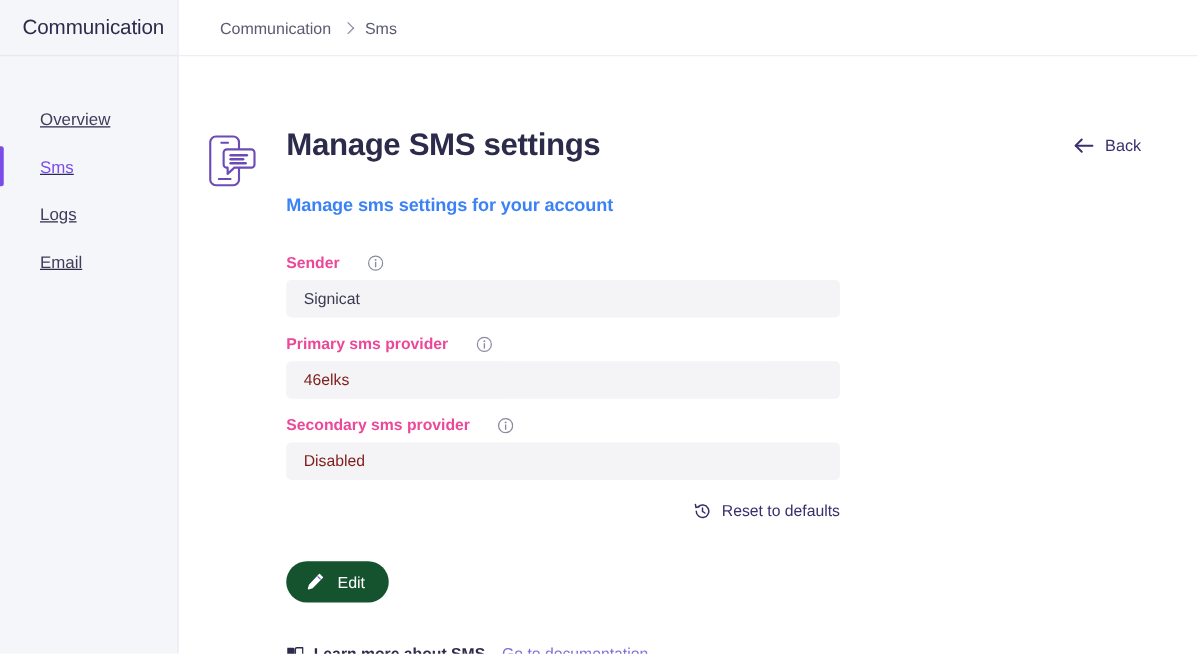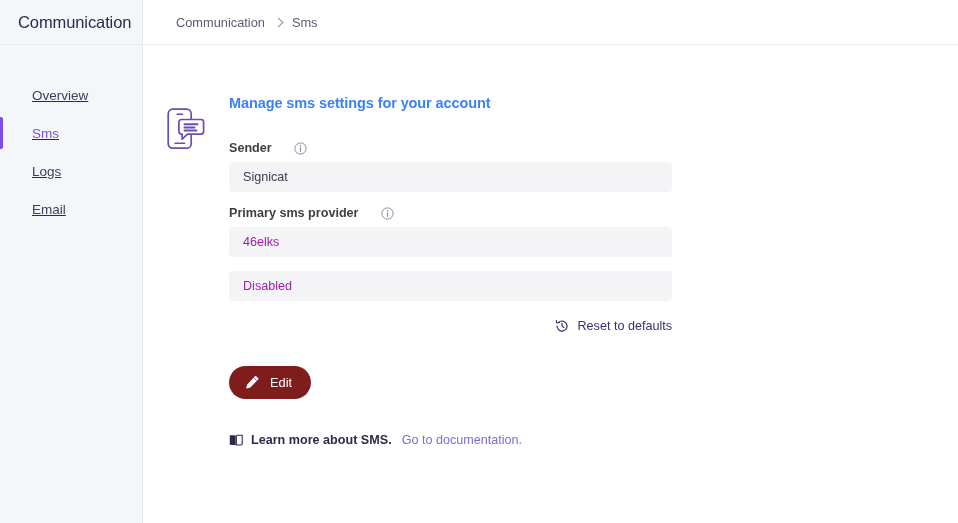--- a/index.html
+++ b/index.html
@@ -196,21 +196,21 @@
   }
 
   .field { margin-bottom: 0; }
 
   .field-label {
     display: flex;
     align-items: center;
     gap: 22px;
     font-size: 12.6px;
     font-weight: 700;
-    color: #404040;
+    color: #ec4899;
     margin-bottom: 7px;
   }
 
   .info-icon {
     display: inline-flex;
     width: 13px;
     height: 13px;
     flex: 0 0 13px;
     align-items: center;
     justify-content: center;
@@ -222,21 +222,21 @@
     background: #F4F4F6;
     border-radius: 4px;
     display: flex;
     align-items: center;
     padding: 0 14px;
     font-size: 12.6px;
     color: #3A3A52;
     margin-bottom: 14px;
   }
 
-  .input-box.placeholder { color: #a21caf; }
+  .input-box.placeholder { color: #7f1d1d; }
 
   .reset-row {
     max-width: 443px;
     display: flex;
     justify-content: flex-end;
     margin-top: 18px;
   }
 
   .reset-link {
     display: flex;
@@ -248,21 +248,21 @@
     background: none;
     border: none;
     font-family: inherit;
   }
 
   .edit-btn {
     margin-top: 33px;
     height: 33px;
     padding: 0 19px 0 16px;
     border-radius: 17px;
-    background: #7f1d1d;
+    background: #14532d;
     color: #ffffff;
     border: none;
     display: inline-flex;
     align-items: center;
     gap: 10px;
     font-size: 12.8px;
     font-weight: 400;
     cursor: pointer;
     font-family: inherit;
   }
@@ -331,20 +331,30 @@
             <line x1="9" y1="36.2" x2="18.5" y2="36.2" stroke="#6B4BB5" stroke-width="1.5" stroke-linecap="round"></line>
             <path d="M15.5 12.5 H35 a2.6 2.6 0 0 1 2.6 2.6 V24.5 a2.6 2.6 0 0 1 -2.6 2.6 H21.5 l-5.4 5.0 v-5.0 h-0.6 a2.6 2.6 0 0 1 -2.6 -2.6 V15.1 a2.6 2.6 0 0 1 2.6 -2.6 z" fill="#ffffff" stroke="#6B4BB5" stroke-width="1.7" stroke-linejoin="round"></path>
             <line x1="18.5" y1="17.2" x2="31.5" y2="17.2" stroke="#6B4BB5" stroke-width="2" stroke-linecap="round"></line>
             <line x1="18.5" y1="20.4" x2="28.5" y2="20.4" stroke="#6B4BB5" stroke-width="2" stroke-linecap="round"></line>
             <line x1="18.5" y1="23.6" x2="30.5" y2="23.6" stroke="#6B4BB5" stroke-width="2" stroke-linecap="round"></line>
           </svg>
         </div>
 
         <div class="hero-body">
 
+          <div class="title-row">
+            <h1 class="page-title">Manage SMS settings</h1>
+            <button class="back-btn">
+              <svg width="16" height="13" viewBox="0 0 16 13" fill="none">
+                <path d="M15 6.5 H1.6" stroke="#3B2E6E" stroke-width="1.6" stroke-linecap="round"></path>
+                <path d="M6.4 1.6 L1.5 6.5 L6.4 11.4" stroke="#3B2E6E" stroke-width="1.6" stroke-linecap="round" stroke-linejoin="round"></path>
+              </svg>
+              <span>Back</span>
+            </button>
+          </div>
 
           <div class="subtitle">Manage sms settings for your account</div>
 
           <div class="form">
 
             <div class="field">
               <div class="field-label">
                 <span>Sender</span>
                 <span class="info-icon">
                   <svg width="13" height="13" viewBox="0 0 13 13" fill="none">
@@ -365,20 +375,30 @@
                     <circle cx="6.5" cy="6.5" r="5.6" stroke="#8A8AA0" stroke-width="1"></circle>
                     <circle cx="6.5" cy="3.9" r="0.78" fill="#8A8AA0"></circle>
                     <line x1="6.5" y1="5.9" x2="6.5" y2="9.4" stroke="#8A8AA0" stroke-width="1.1" stroke-linecap="round"></line>
                   </svg>
                 </span>
               </div>
               <div class="input-box placeholder">46elks</div>
             </div>
 
             <div class="field">
+              <div class="field-label">
+                <span>Secondary sms provider</span>
+                <span class="info-icon">
+                  <svg width="13" height="13" viewBox="0 0 13 13" fill="none">
+                    <circle cx="6.5" cy="6.5" r="5.6" stroke="#8A8AA0" stroke-width="1"></circle>
+                    <circle cx="6.5" cy="3.9" r="0.78" fill="#8A8AA0"></circle>
+                    <line x1="6.5" y1="5.9" x2="6.5" y2="9.4" stroke="#8A8AA0" stroke-width="1.1" stroke-linecap="round"></line>
+                  </svg>
+                </span>
+              </div>
               <div class="input-box placeholder">Disabled</div>
             </div>
 
           </div>
 
           <div class="reset-row">
             <button class="reset-link">
               <svg width="14" height="14" viewBox="0 0 14 14" fill="none">
                 <path d="M2.0 7 a5 5 0 1 0 1.5 -3.55" stroke="#3B2E6E" stroke-width="1.2" stroke-linecap="round" fill="none"></path>
                 <path d="M1.3 1.6 L1.8 4.0 L4.2 3.5" stroke="#3B2E6E" stroke-width="1.2" stroke-linecap="round" stroke-linejoin="round" fill="none"></path>

